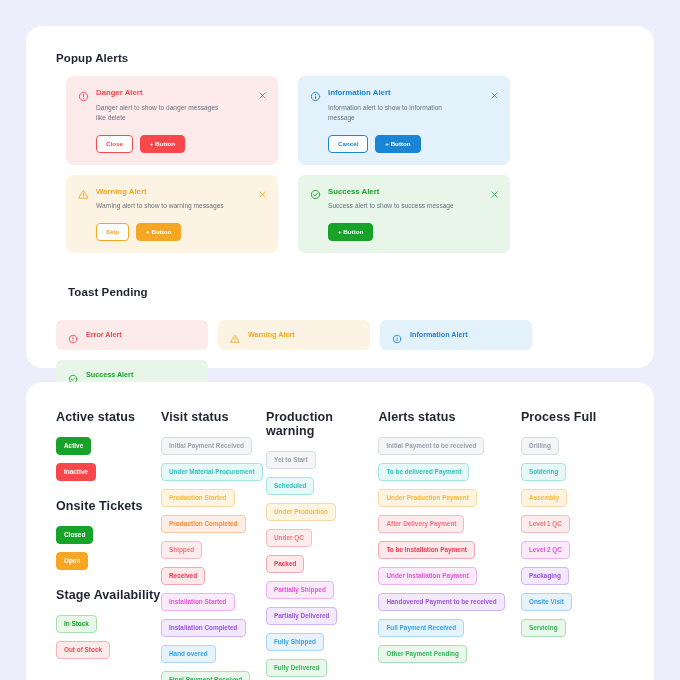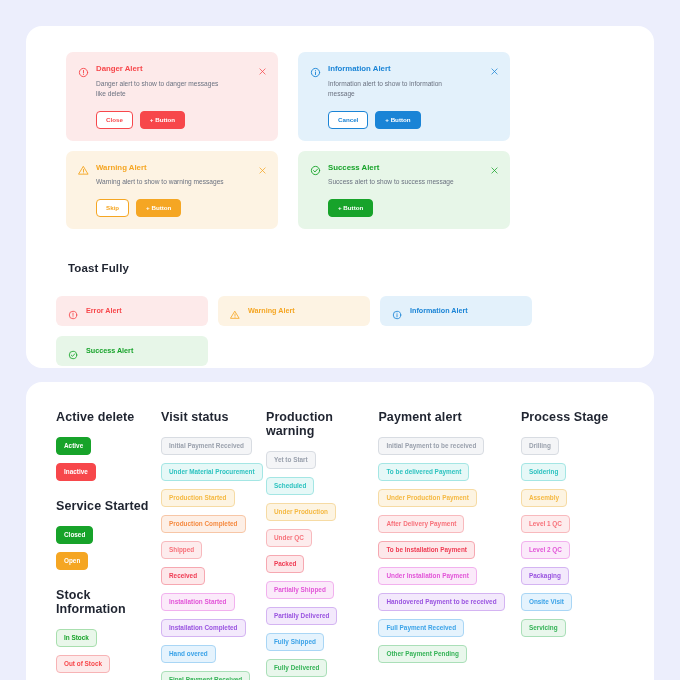--- a/index.html
+++ b/index.html
@@ -170,20 +170,21 @@
   }
   .badge-solid { color: #ffffff; }
 </style>
 </head>
 <body>
 
 <div class="page">
 
   <div class="card card-alerts">
 
+    <div class="section-title">Popup Alerts</div>
 
     <div class="popup-grid">
         <div class="alert" style="background: rgb(253, 234, 234);">
           <div class="alert-head">
             <span class="alert-ico"><svg viewBox="0 0 24 24" width="11" height="11" fill="none" stroke="#f7474b" stroke-width="2" stroke-linecap="round" stroke-linejoin="round">
                 <circle cx="12" cy="12" r="9"></circle>
                 <line x1="12" y1="7.5" x2="12" y2="13"></line>
                 <line x1="12" y1="16.3" x2="12" y2="16.4"></line>
               </svg></span>
             <div class="alert-title" style="color: rgb(247, 71, 75);">Danger Alert</div>
@@ -248,21 +249,21 @@
               <line x1="5" y1="5" x2="19" y2="19"></line>
               <line x1="19" y1="5" x2="5" y2="19"></line>
             </svg></span>
           <div class="alert-body">Success alert to show to success message</div>
           <div class="alert-actions">
             <button class="btn btn-solid" style="background: rgb(23, 163, 42); border-color: rgb(23, 163, 42);">+ Button</button>
           </div>
         </div>
       </div>
 
-    <div class="section-title toast">Toast Fully</div>
+    <div class="section-title toast">Toast Pending</div>
 
     <div class="toast-grid">
         <div class="toast" style="background: rgb(253, 234, 234);">
           <span class="toast-ico"><svg viewBox="0 0 24 24" width="10" height="10" fill="none" stroke="#f7474b" stroke-width="2" stroke-linecap="round" stroke-linejoin="round">
               <circle cx="12" cy="12" r="9"></circle>
               <line x1="12" y1="7.5" x2="12" y2="13"></line>
               <line x1="12" y1="16.3" x2="12" y2="16.4"></line>
             </svg></span>
           <span class="toast-label" style="color: rgb(247, 71, 75);">Error Alert</span>
         </div>
@@ -288,31 +289,31 @@
               <path d="M7.8 12.2 L10.9 15.2 L16.4 9"></path>
             </svg></span>
           <span class="toast-label" style="color: rgb(23, 163, 42);">Success Alert</span>
         </div>
       </div>
   </div>
 
   <div class="card card-badges">
     <div class="badge-cols">
         <div class="badge-col col-0">
-          <div class="col-title">Active delete</div>
+          <div class="col-title">Active status</div>
           <div class="badge-stack">
             <span class="badge badge-solid" style="background: rgb(23, 163, 42); color: rgb(255, 255, 255); border-color: rgb(23, 163, 42);">Active</span>
             <span class="badge badge-solid" style="background: rgb(247, 71, 75); color: rgb(255, 255, 255); border-color: rgb(247, 71, 75);">Inactive</span>
           </div>
-          <div class="col-title spaced">Service Started</div>
+          <div class="col-title spaced">Onsite Tickets</div>
           <div class="badge-stack">
             <span class="badge badge-solid" style="background: rgb(23, 163, 42); color: rgb(255, 255, 255); border-color: rgb(23, 163, 42);">Closed</span>
             <span class="badge badge-solid" style="background: rgb(245, 166, 35); color: rgb(255, 255, 255); border-color: rgb(245, 166, 35);">Open</span>
           </div>
-          <div class="col-title spaced">Stock Information</div>
+          <div class="col-title spaced">Stage Availability</div>
           <div class="badge-stack">
             <span class="badge" style="background: rgb(233, 247, 234); color: rgb(23, 163, 42); border-color: rgb(168, 223, 174);">In Stock</span>
             <span class="badge" style="background: rgb(253, 234, 234); color: rgb(247, 71, 75); border-color: rgb(247, 179, 181);">Out of Stock</span>
           </div>
         </div>
         <div class="badge-col col-1">
           <div class="col-title">Visit status</div>
           <div class="badge-stack">
             <span class="badge" style="background: rgb(244, 245, 247); color: rgb(154, 161, 173); border-color: rgb(216, 220, 226);">Initial Payment Received</span>
             <span class="badge" style="background: rgb(230, 248, 247); color: rgb(46, 195, 192); border-color: rgb(164, 230, 228);">Under Material Procurement</span>
@@ -334,35 +335,35 @@
             <span class="badge" style="background: rgb(253, 244, 226); color: rgb(245, 185, 66); border-color: rgb(246, 219, 164);">Under Production</span>
             <span class="badge" style="background: rgb(253, 236, 237); color: rgb(247, 113, 122); border-color: rgb(248, 185, 189);">Under QC</span>
             <span class="badge" style="background: rgb(253, 232, 234); color: rgb(239, 59, 83); border-color: rgb(246, 168, 177);">Packed</span>
             <span class="badge" style="background: rgb(251, 234, 250); color: rgb(226, 85, 216); border-color: rgb(242, 177, 238);">Partially Shipped</span>
             <span class="badge" style="background: rgb(243, 233, 252); color: rgb(154, 84, 224); border-color: rgb(212, 180, 242);">Partially Delivered</span>
             <span class="badge" style="background: rgb(229, 243, 253); color: rgb(59, 163, 232); border-color: rgb(169, 214, 245);">Fully Shipped</span>
             <span class="badge" style="background: rgb(233, 247, 236); color: rgb(53, 179, 87); border-color: rgb(170, 223, 184);">Fully Delivered</span>
           </div>
         </div>
         <div class="badge-col col-3">
-          <div class="col-title">Payment alert</div>
+          <div class="col-title">Alerts status</div>
           <div class="badge-stack">
             <span class="badge" style="background: rgb(244, 245, 247); color: rgb(154, 161, 173); border-color: rgb(216, 220, 226);">Initial Payment to be received</span>
             <span class="badge" style="background: rgb(230, 248, 247); color: rgb(46, 195, 192); border-color: rgb(164, 230, 228);">To be delivered Payment</span>
             <span class="badge" style="background: rgb(253, 244, 226); color: rgb(245, 185, 66); border-color: rgb(246, 219, 164);">Under Production Payment</span>
             <span class="badge" style="background: rgb(253, 236, 237); color: rgb(247, 113, 122); border-color: rgb(248, 185, 189);">After Delivery Payment</span>
             <span class="badge" style="background: rgb(253, 232, 234); color: rgb(239, 59, 83); border-color: rgb(246, 168, 177);">To be Installation Payment</span>
             <span class="badge" style="background: rgb(251, 234, 250); color: rgb(226, 85, 216); border-color: rgb(242, 177, 238);">Under Installation Payment</span>
             <span class="badge" style="background: rgb(243, 233, 252); color: rgb(154, 84, 224); border-color: rgb(212, 180, 242);">Handovered Payment to be received</span>
             <span class="badge" style="background: rgb(229, 243, 253); color: rgb(59, 163, 232); border-color: rgb(169, 214, 245);">Full Payment Received</span>
             <span class="badge" style="background: rgb(233, 247, 236); color: rgb(53, 179, 87); border-color: rgb(170, 223, 184);">Other Payment Pending</span>
           </div>
         </div>
         <div class="badge-col col-4">
-          <div class="col-title">Process Stage</div>
+          <div class="col-title">Process Full</div>
           <div class="badge-stack">
             <span class="badge" style="background: rgb(244, 245, 247); color: rgb(154, 161, 173); border-color: rgb(216, 220, 226);">Drilling</span>
             <span class="badge" style="background: rgb(230, 248, 247); color: rgb(46, 195, 192); border-color: rgb(164, 230, 228);">Soldering</span>
             <span class="badge" style="background: rgb(253, 244, 226); color: rgb(245, 185, 66); border-color: rgb(246, 219, 164);">Assembly</span>
             <span class="badge" style="background: rgb(253, 236, 237); color: rgb(247, 113, 122); border-color: rgb(248, 185, 189);">Level 1 QC</span>
             <span class="badge" style="background: rgb(251, 234, 250); color: rgb(226, 85, 216); border-color: rgb(242, 177, 238);">Level 2 QC</span>
             <span class="badge" style="background: rgb(243, 233, 252); color: rgb(154, 84, 224); border-color: rgb(212, 180, 242);">Packaging</span>
             <span class="badge" style="background: rgb(229, 243, 253); color: rgb(59, 163, 232); border-color: rgb(169, 214, 245);">Onsite Visit</span>
             <span class="badge" style="background: rgb(233, 247, 236); color: rgb(53, 179, 87); border-color: rgb(170, 223, 184);">Servicing</span>
           </div>

